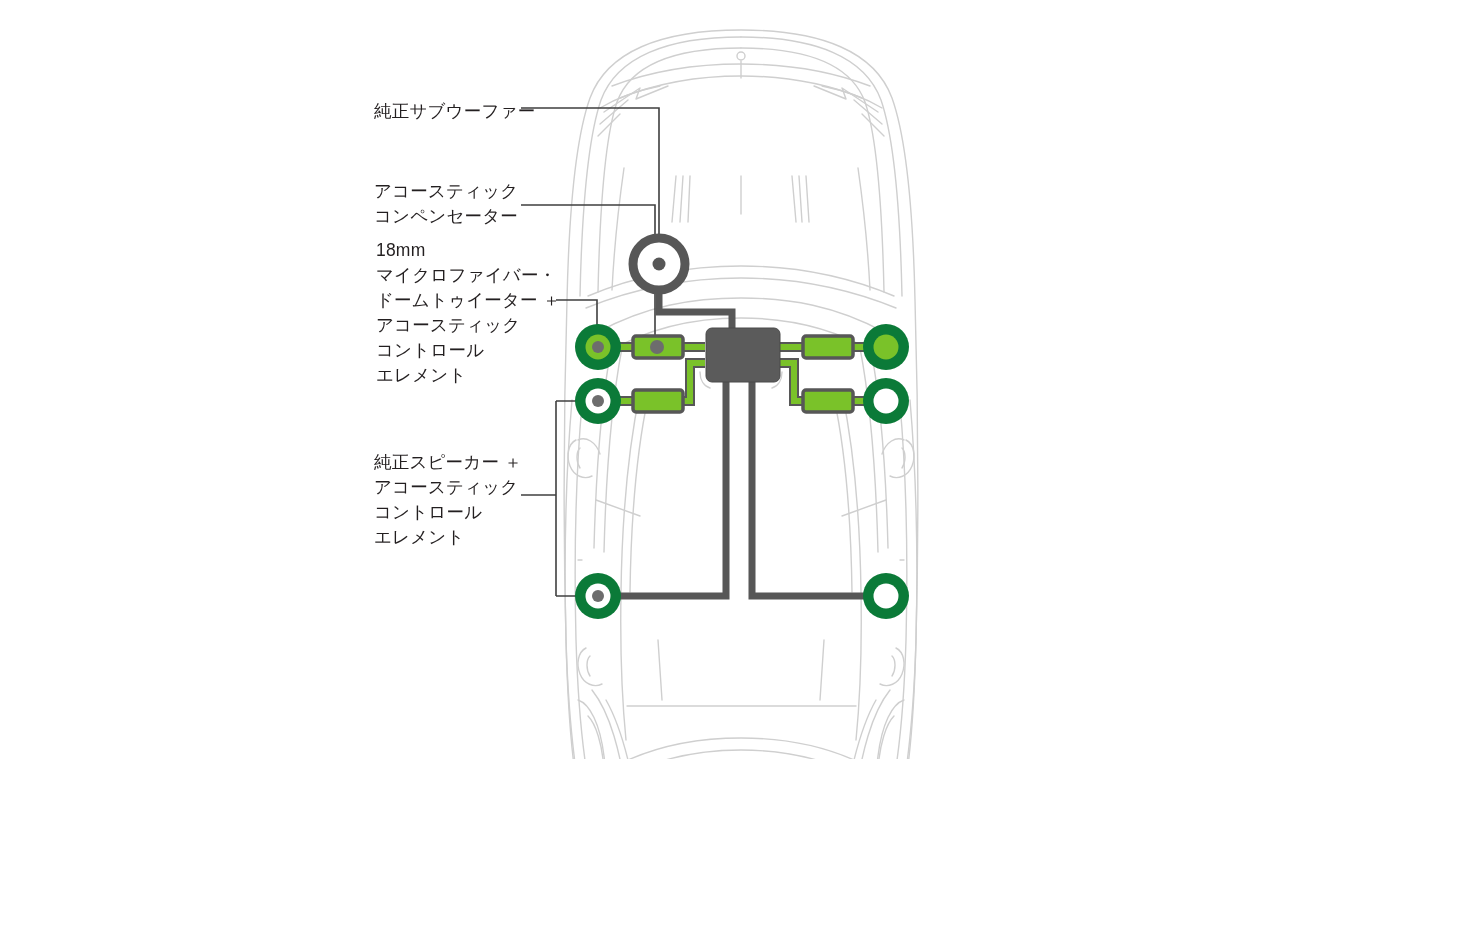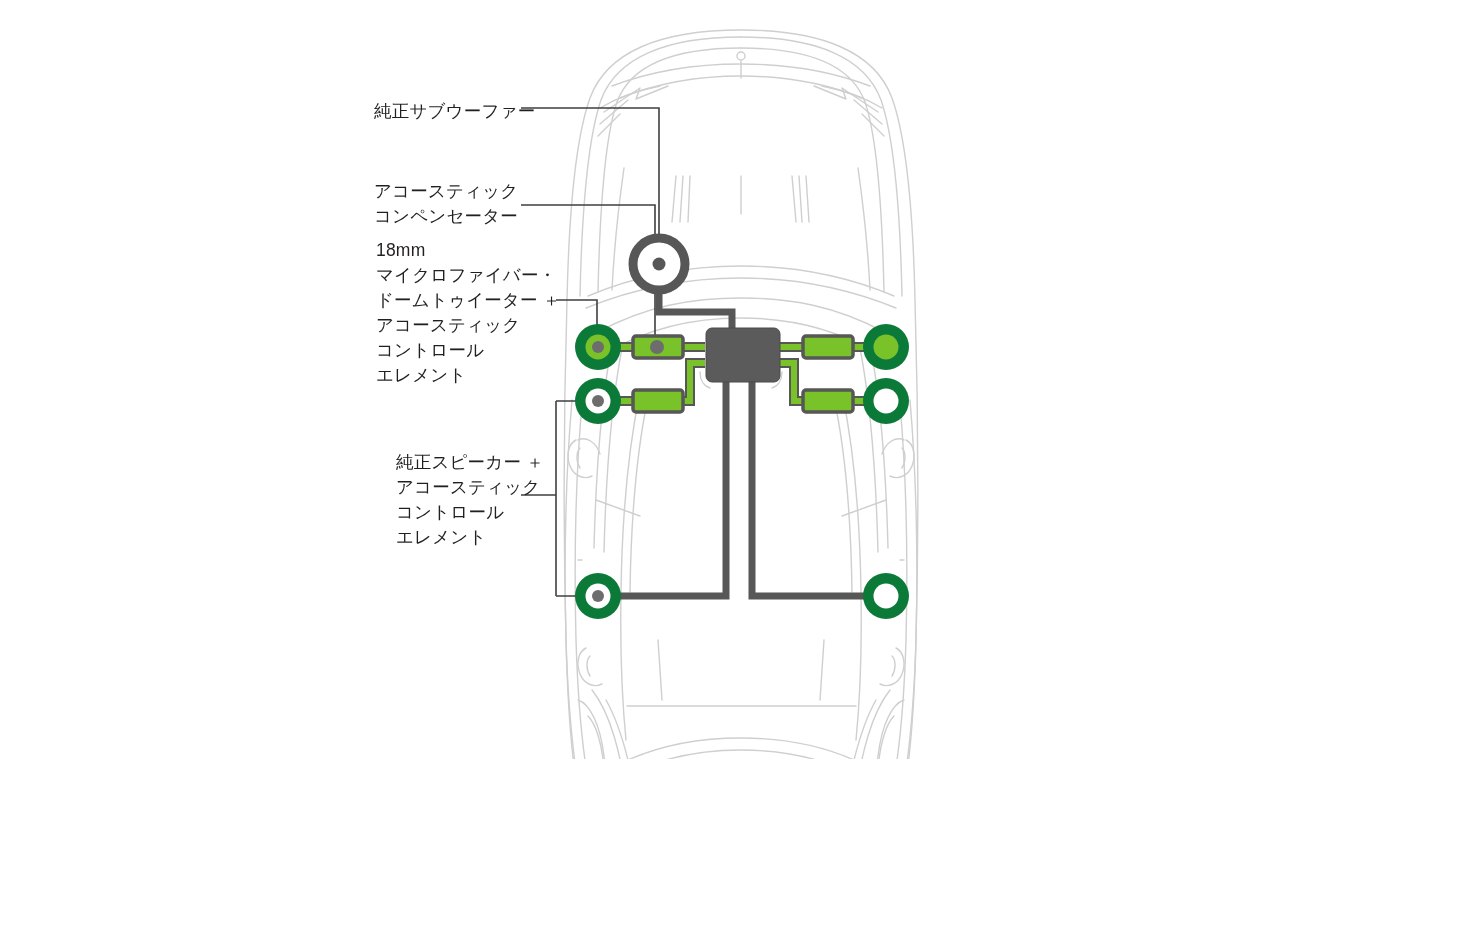--- a/index.html
+++ b/index.html
@@ -28,21 +28,21 @@
     position: absolute;
     color: #231f20;
     font-size: 17.5px;
     line-height: 25px;
     white-space: pre-line;
     letter-spacing: 0.2px;
   }
   #label-subwoofer  { left: 374px; top: 99px;  }
   #label-compensator{ left: 374px; top: 179px; }
   #label-tweeter    { left: 376px; top: 238px; }
-  #label-speaker    { left: 396px; top: 450px; }
+  #label-speaker    { left: 374px; top: 450px; }
 </style>
 </head>
 <body>
 
 <div id="stage">
 
   <svg id="diagram-svg" viewBox="0 0 1484 927">
 
     <g fill="none" stroke="#cfcfcf" stroke-width="1.4" stroke-linejoin="round" stroke-linecap="round">
 

